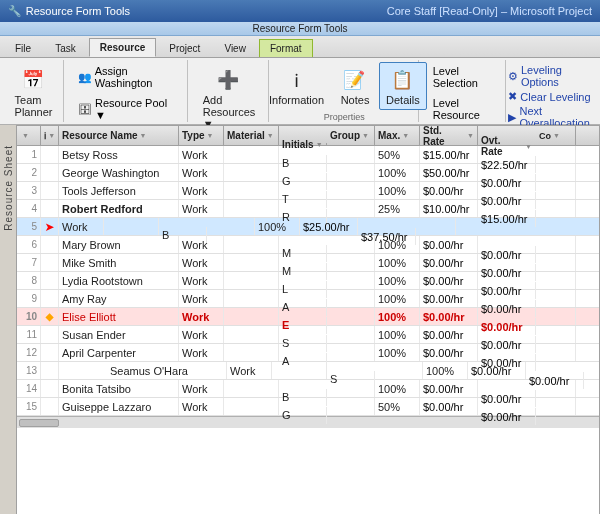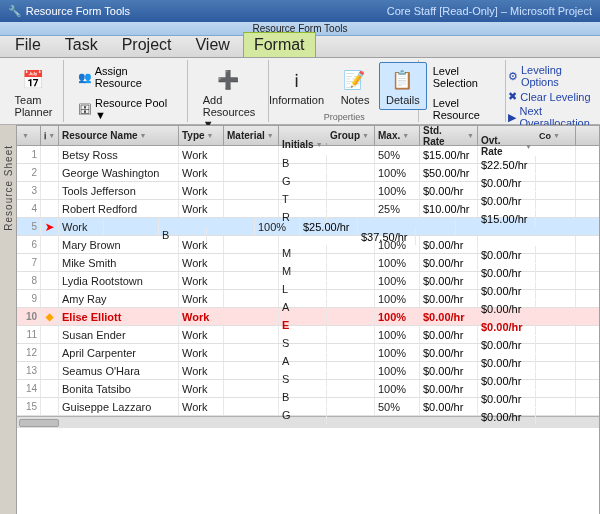--- a/index.html
+++ b/index.html
@@ -27,21 +27,21 @@
     .ribbon-tabs {
       background: linear-gradient(to bottom, #e8e8e8, #d8d8d8);
       display: flex;
       height: 22px;
       align-items: flex-end;
       padding: 0 4px;
       border-bottom: 1px solid #a0a0a0;
     }
     .ribbon-tab {
       padding: 3px 10px;
-      font-size: 16px;
+      font-size: 10px;
       cursor: pointer;
       border: 1px solid transparent;
       border-bottom: none;
       margin-right: 2px;
       background: transparent;
       color: #222;
     }
     .ribbon-tab.active {
       background: #f0f0f0;
       border-color: #a0a0a0;
@@ -245,20 +245,21 @@
     <span>Resource Form Tools</span>
   </div>
   <div class="title-bar-right">Core Staff [Read-Only] – Microsoft Project</div>
 </div>
 
 <div class="ribbon">
   <div class="ribbon-top-label">Resource Form Tools</div>
   <div class="ribbon-tabs">
     <div class="ribbon-tab">File</div>
     <div class="ribbon-tab">Task</div>
+    <div class="ribbon-tab active">Resource</div>
     <div class="ribbon-tab">Project</div>
     <div class="ribbon-tab">View</div>
     <div class="ribbon-tab highlighted">Format</div>
   </div>
 
   <div class="ribbon-content">
 
     <div class="ribbon-group">
       <div class="ribbon-btns">
         <div class="ribbon-btn-large">
@@ -267,21 +268,21 @@
         </div>
       </div>
       <span class="ribbon-group-label">View</span>
     </div>
 
     <div class="ribbon-group">
       <div class="ribbon-btns">
         <div style="display:flex; flex-direction:column; gap:2px;">
           <div class="ribbon-btn-small">
             <span>👥</span>
-            <span>Assign Resource</span>
+            <span>Assign Washington</span>
           </div>
           <div class="ribbon-btn-small">
             <span>🗄</span>
             <span>Resource Pool ▼</span>
           </div>
           <div class="ribbon-btn-small">
             <span>🔄</span>
             <span>Substitute Resources</span>
           </div>
         </div>
@@ -409,21 +410,21 @@
     <div class="grid-cell col-initials" style="color:#222;font-weight:normal;">T</div>
     <div class="grid-cell col-group"></div>
     <div class="grid-cell col-max" style="color:#222;font-weight:normal;">100%</div>
     <div class="grid-cell col-std">$0.00/hr</div>
     <div class="grid-cell col-ovt">$0.00/hr</div>
     <div class="grid-cell col-cost"></div>
   </div>
         <div class="grid-row">
     <div class="grid-cell col-num row-num">4</div>
     <div class="grid-cell col-icon row-indicator"></div>
-    <div class="grid-cell col-name" style="color:#222;font-weight:normal;">Robert Redford</div>
+    <div class="grid-cell col-name" style="color:#222;font-weight:bold;">Robert Redford</div>
     <div class="grid-cell col-type" style="color:#222;font-weight:normal;">Work</div>
     <div class="grid-cell col-material"></div>
     <div class="grid-cell col-initials" style="color:#222;font-weight:normal;">R</div>
     <div class="grid-cell col-group"></div>
     <div class="grid-cell col-max" style="color:#222;font-weight:normal;">25%</div>
     <div class="grid-cell col-std">$10.00/hr</div>
     <div class="grid-cell col-ovt">$15.00/hr</div>
     <div class="grid-cell col-cost"></div>
   </div>
         <div class="grid-row selected">
@@ -490,21 +491,21 @@
     <div class="grid-cell col-max" style="color:#222;font-weight:normal;">100%</div>
     <div class="grid-cell col-std">$0.00/hr</div>
     <div class="grid-cell col-ovt">$0.00/hr</div>
     <div class="grid-cell col-cost"></div>
   </div>
         <div class="grid-row error-row">
     <div class="grid-cell col-num row-num">10</div>
     <div class="grid-cell col-icon row-indicator">
             <span class="diamond-indicator">◆</span>
           </div>
-    <div class="grid-cell col-name" style="color:#cc0000;font-weight:bold;">Elise Elliott</div>
+    <div class="grid-cell col-name" style="color:#cc0000;font-weight:normal;">Elise Elliott</div>
     <div class="grid-cell col-type" style="color:#cc0000;font-weight:bold;">Work</div>
     <div class="grid-cell col-material"></div>
     <div class="grid-cell col-initials" style="color:#cc0000;font-weight:bold;">E</div>
     <div class="grid-cell col-group"></div>
     <div class="grid-cell col-max" style="color:#cc0000;font-weight:bold;">100%</div>
     <div class="grid-cell col-std">$0.00/hr</div>
     <div class="grid-cell col-ovt">$0.00/hr</div>
     <div class="grid-cell col-cost"></div>
   </div>
         <div class="grid-row">
@@ -529,21 +530,21 @@
     <div class="grid-cell col-initials" style="color:#222;font-weight:normal;">A</div>
     <div class="grid-cell col-group"></div>
     <div class="grid-cell col-max" style="color:#222;font-weight:normal;">100%</div>
     <div class="grid-cell col-std">$0.00/hr</div>
     <div class="grid-cell col-ovt">$0.00/hr</div>
     <div class="grid-cell col-cost"></div>
   </div>
         <div class="grid-row">
     <div class="grid-cell col-num row-num">13</div>
     <div class="grid-cell col-icon row-indicator"></div>
-    <div class="grid-cell col-name" style="color:#222;font-weight:normal;">Seamus O'Hara</div>
+    <div class="grid-cell col-name" style="color:#222;font-weight:normal;margin-left:48px;">Seamus O'Hara</div>
     <div class="grid-cell col-type" style="color:#222;font-weight:normal;">Work</div>
     <div class="grid-cell col-material"></div>
     <div class="grid-cell col-initials" style="color:#222;font-weight:normal;">S</div>
     <div class="grid-cell col-group"></div>
     <div class="grid-cell col-max" style="color:#222;font-weight:normal;">100%</div>
     <div class="grid-cell col-std">$0.00/hr</div>
     <div class="grid-cell col-ovt">$0.00/hr</div>
     <div class="grid-cell col-cost"></div>
   </div>
         <div class="grid-row">

